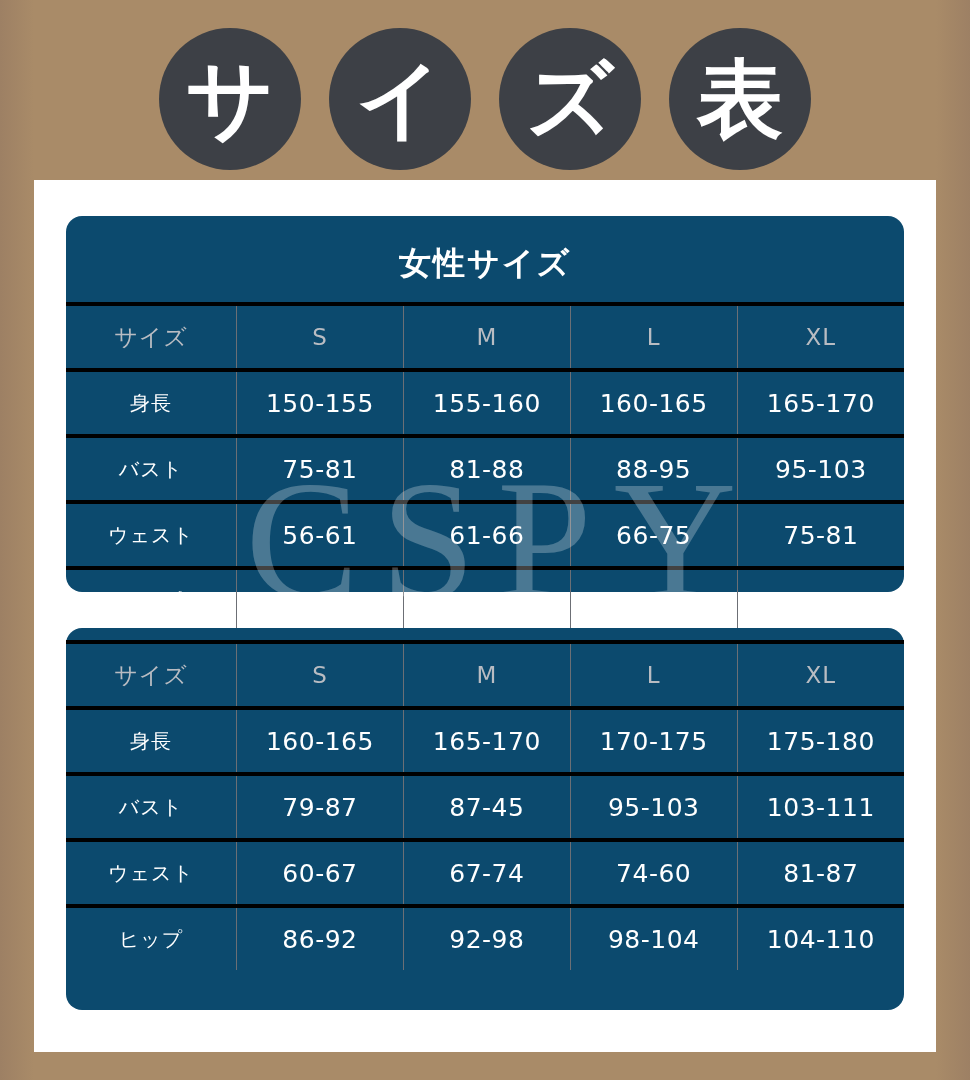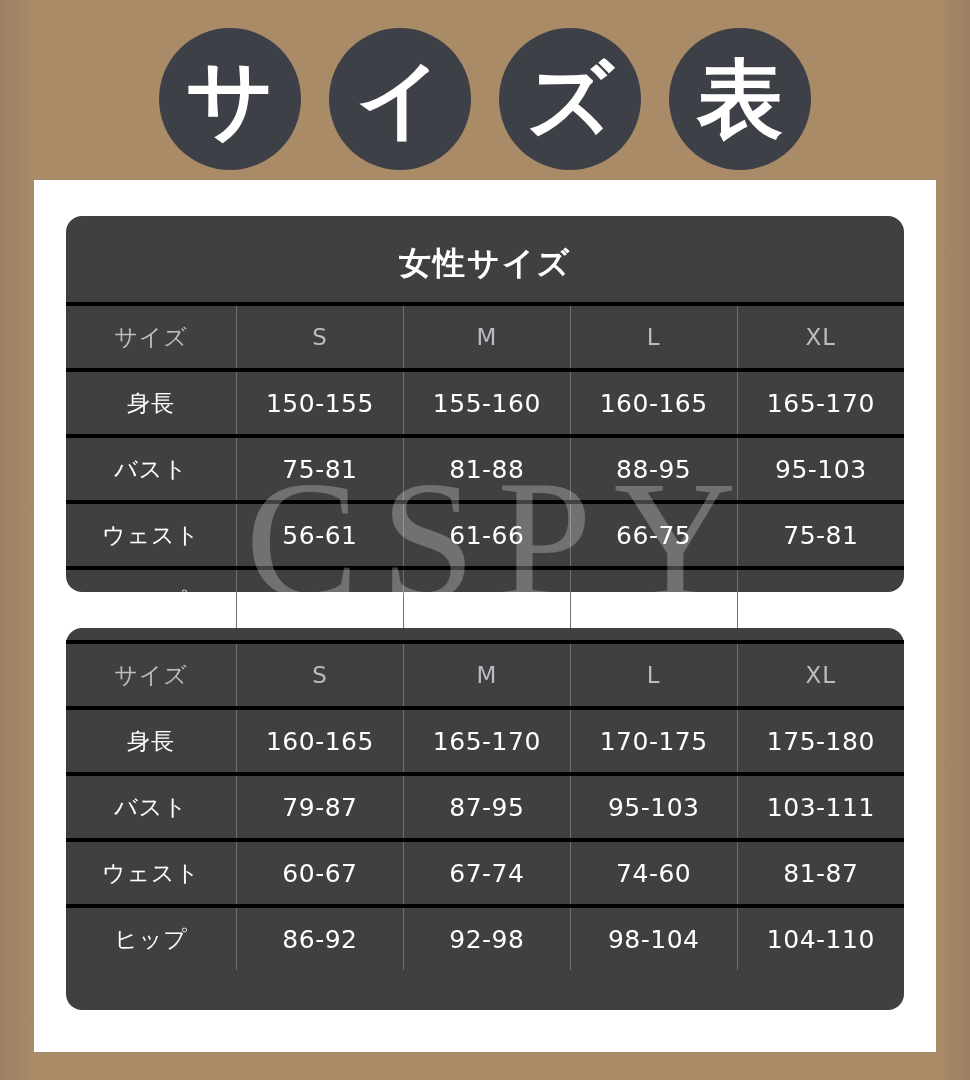--- a/index.html
+++ b/index.html
@@ -72,21 +72,21 @@
     color: rgba(255,255,255,0.26);
     font-weight: 400;
     pointer-events: none;
     user-select: none;
     z-index: 40;
     line-height: 1;
   }
   
   .size-card {
     position: absolute;
-    background: #404040;
+    background: #0c4a6e;
     border-radius: 16px;
     box-sizing: border-box;
     padding: 12px 0 24px 0;
     z-index: 20;
   }
   #card-female {
     left: 66px;
     top: 216px;
     width: 838px;
     height: 376px;
@@ -127,21 +127,21 @@
   table.size-table tr th:last-child {
     border-right: none;
   }
   table.size-table tr:last-child td,
   table.size-table tr:last-child th {
     border-bottom: none;
   }
   table.size-table th.row-head,
   table.size-table td.row-head {
     width: 170px;
-    font-size: 23px;
+    font-size: 20px;
     letter-spacing: 1px;
   }
   table.size-table thead th.col-head {
     color: #b9bcc2;
     font-size: 23px;
     font-weight: 400;
     letter-spacing: 1px;
   }
   table.size-table td.value {
     font-size: 25px;
@@ -240,21 +240,21 @@
         <tr>
           <td class="row-head">身長</td>
           <td class="value">160-165</td>
           <td class="value">165-170</td>
           <td class="value">170-175</td>
           <td class="value">175-180</td>
         </tr>
         <tr>
           <td class="row-head">バスト</td>
           <td class="value">79-87</td>
-          <td class="value">87-95</td>
+          <td class="value">87-45</td>
           <td class="value">95-103</td>
           <td class="value">103-111</td>
         </tr>
         <tr>
           <td class="row-head">ウェスト</td>
           <td class="value">60-67</td>
           <td class="value">67-74</td>
           <td class="value">74-60</td>
           <td class="value">81-87</td>
         </tr>

